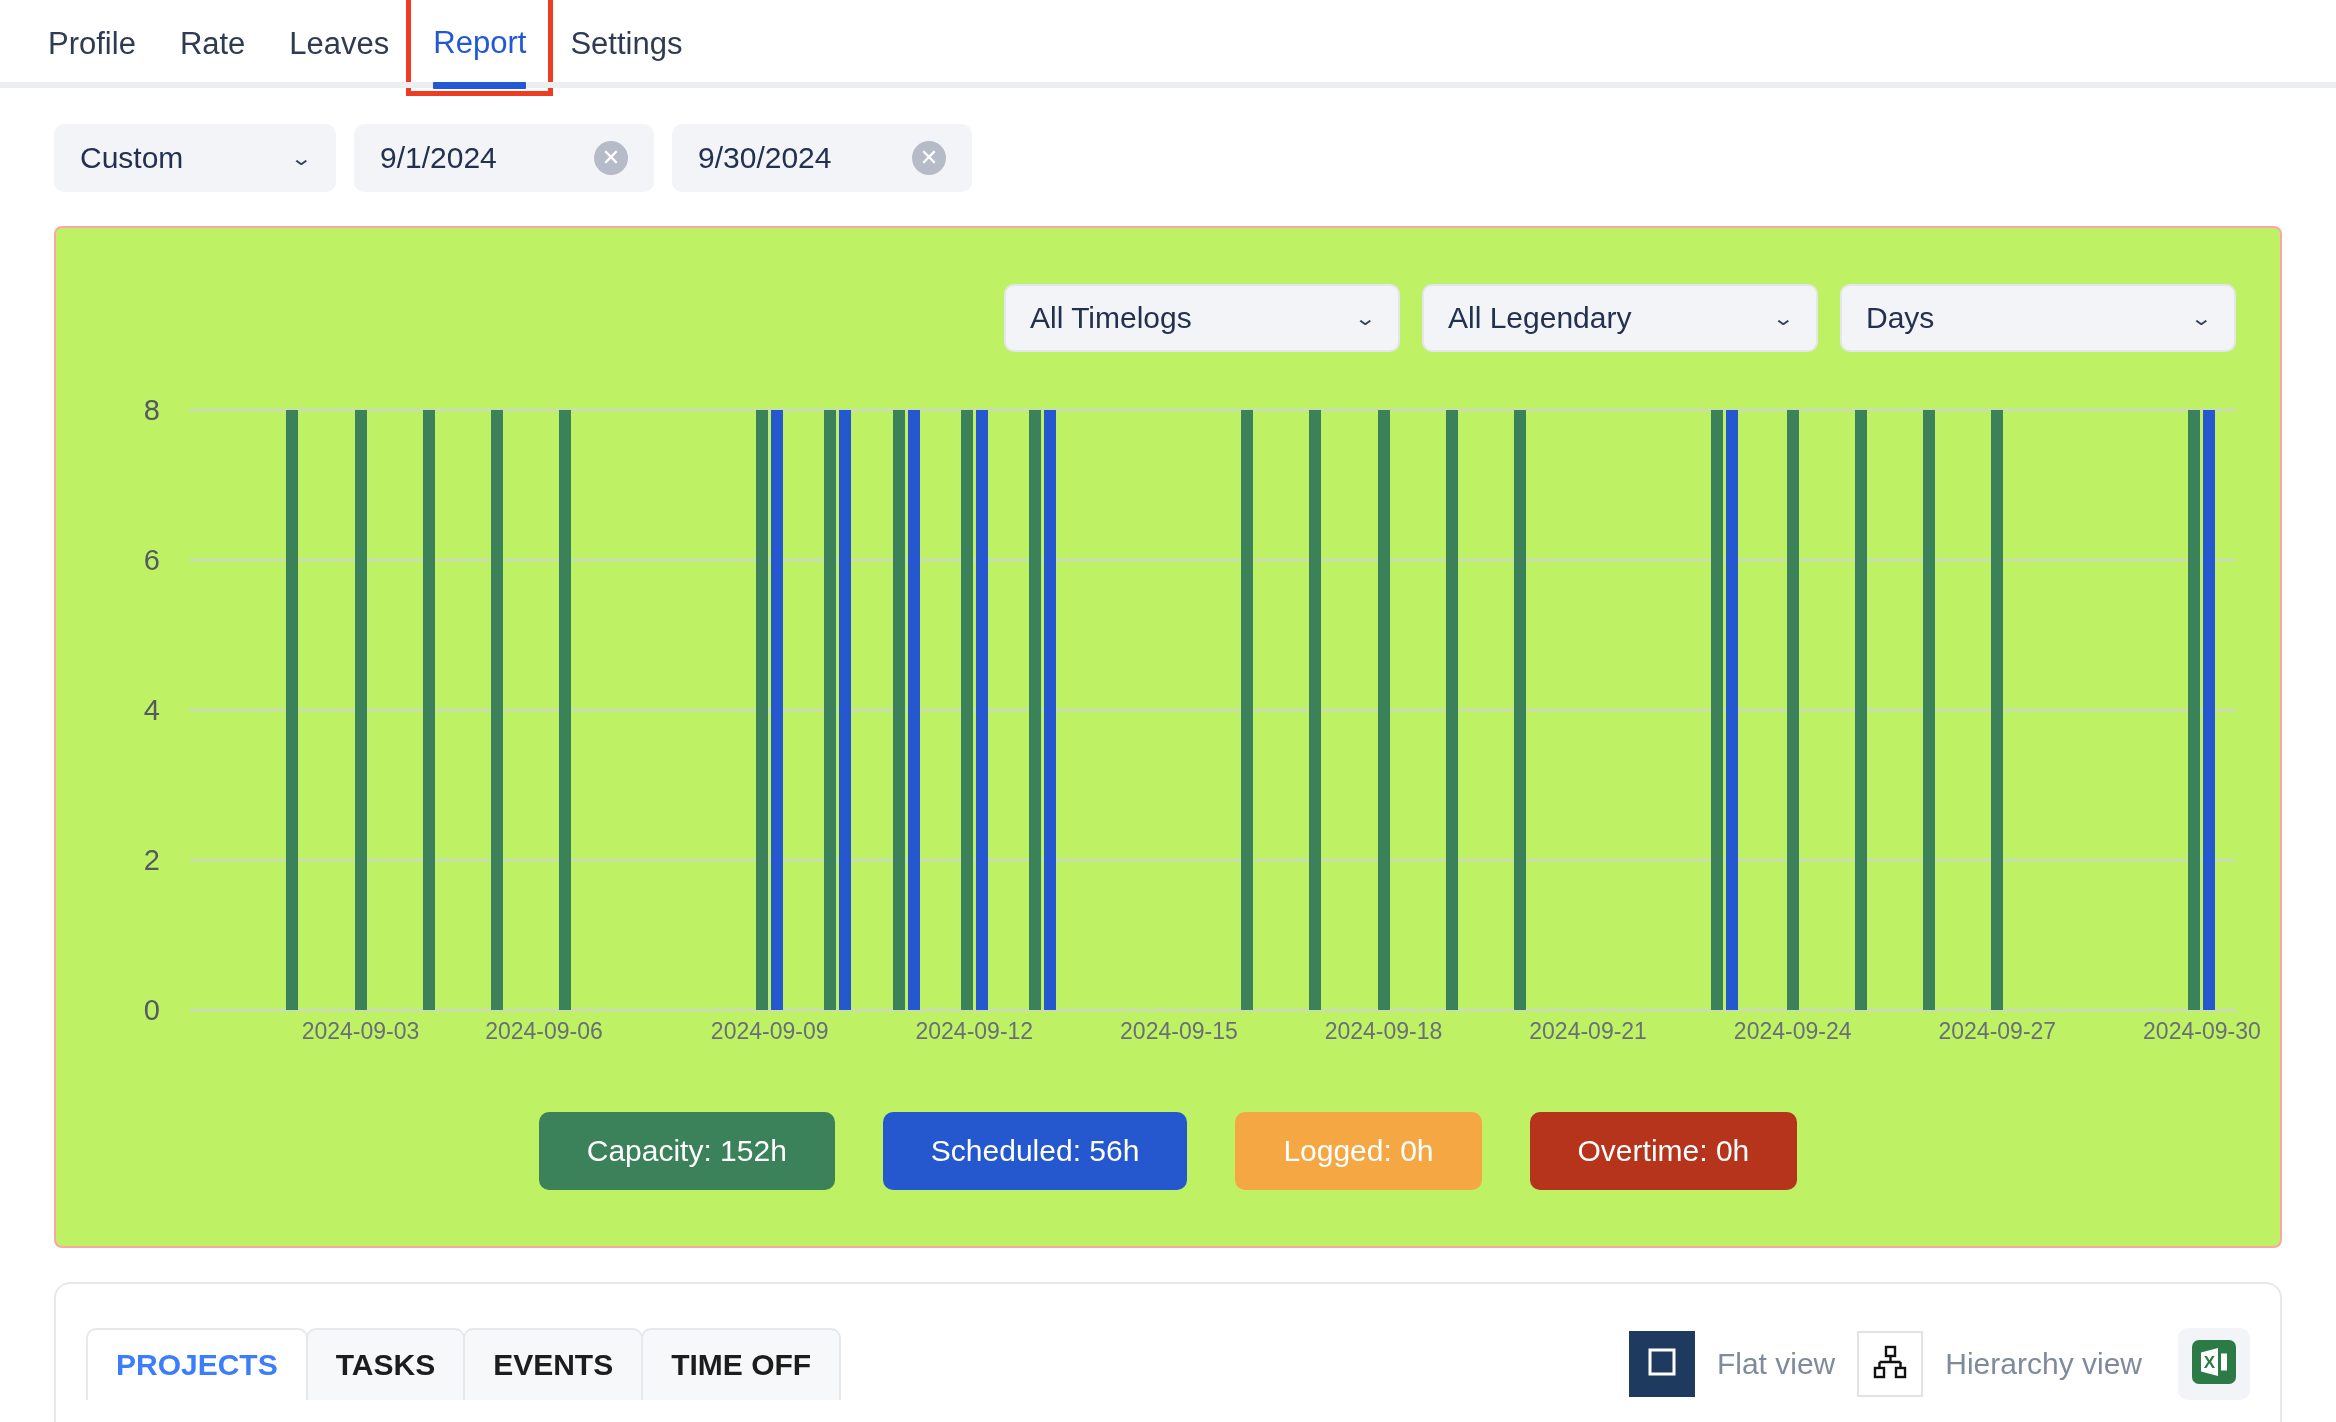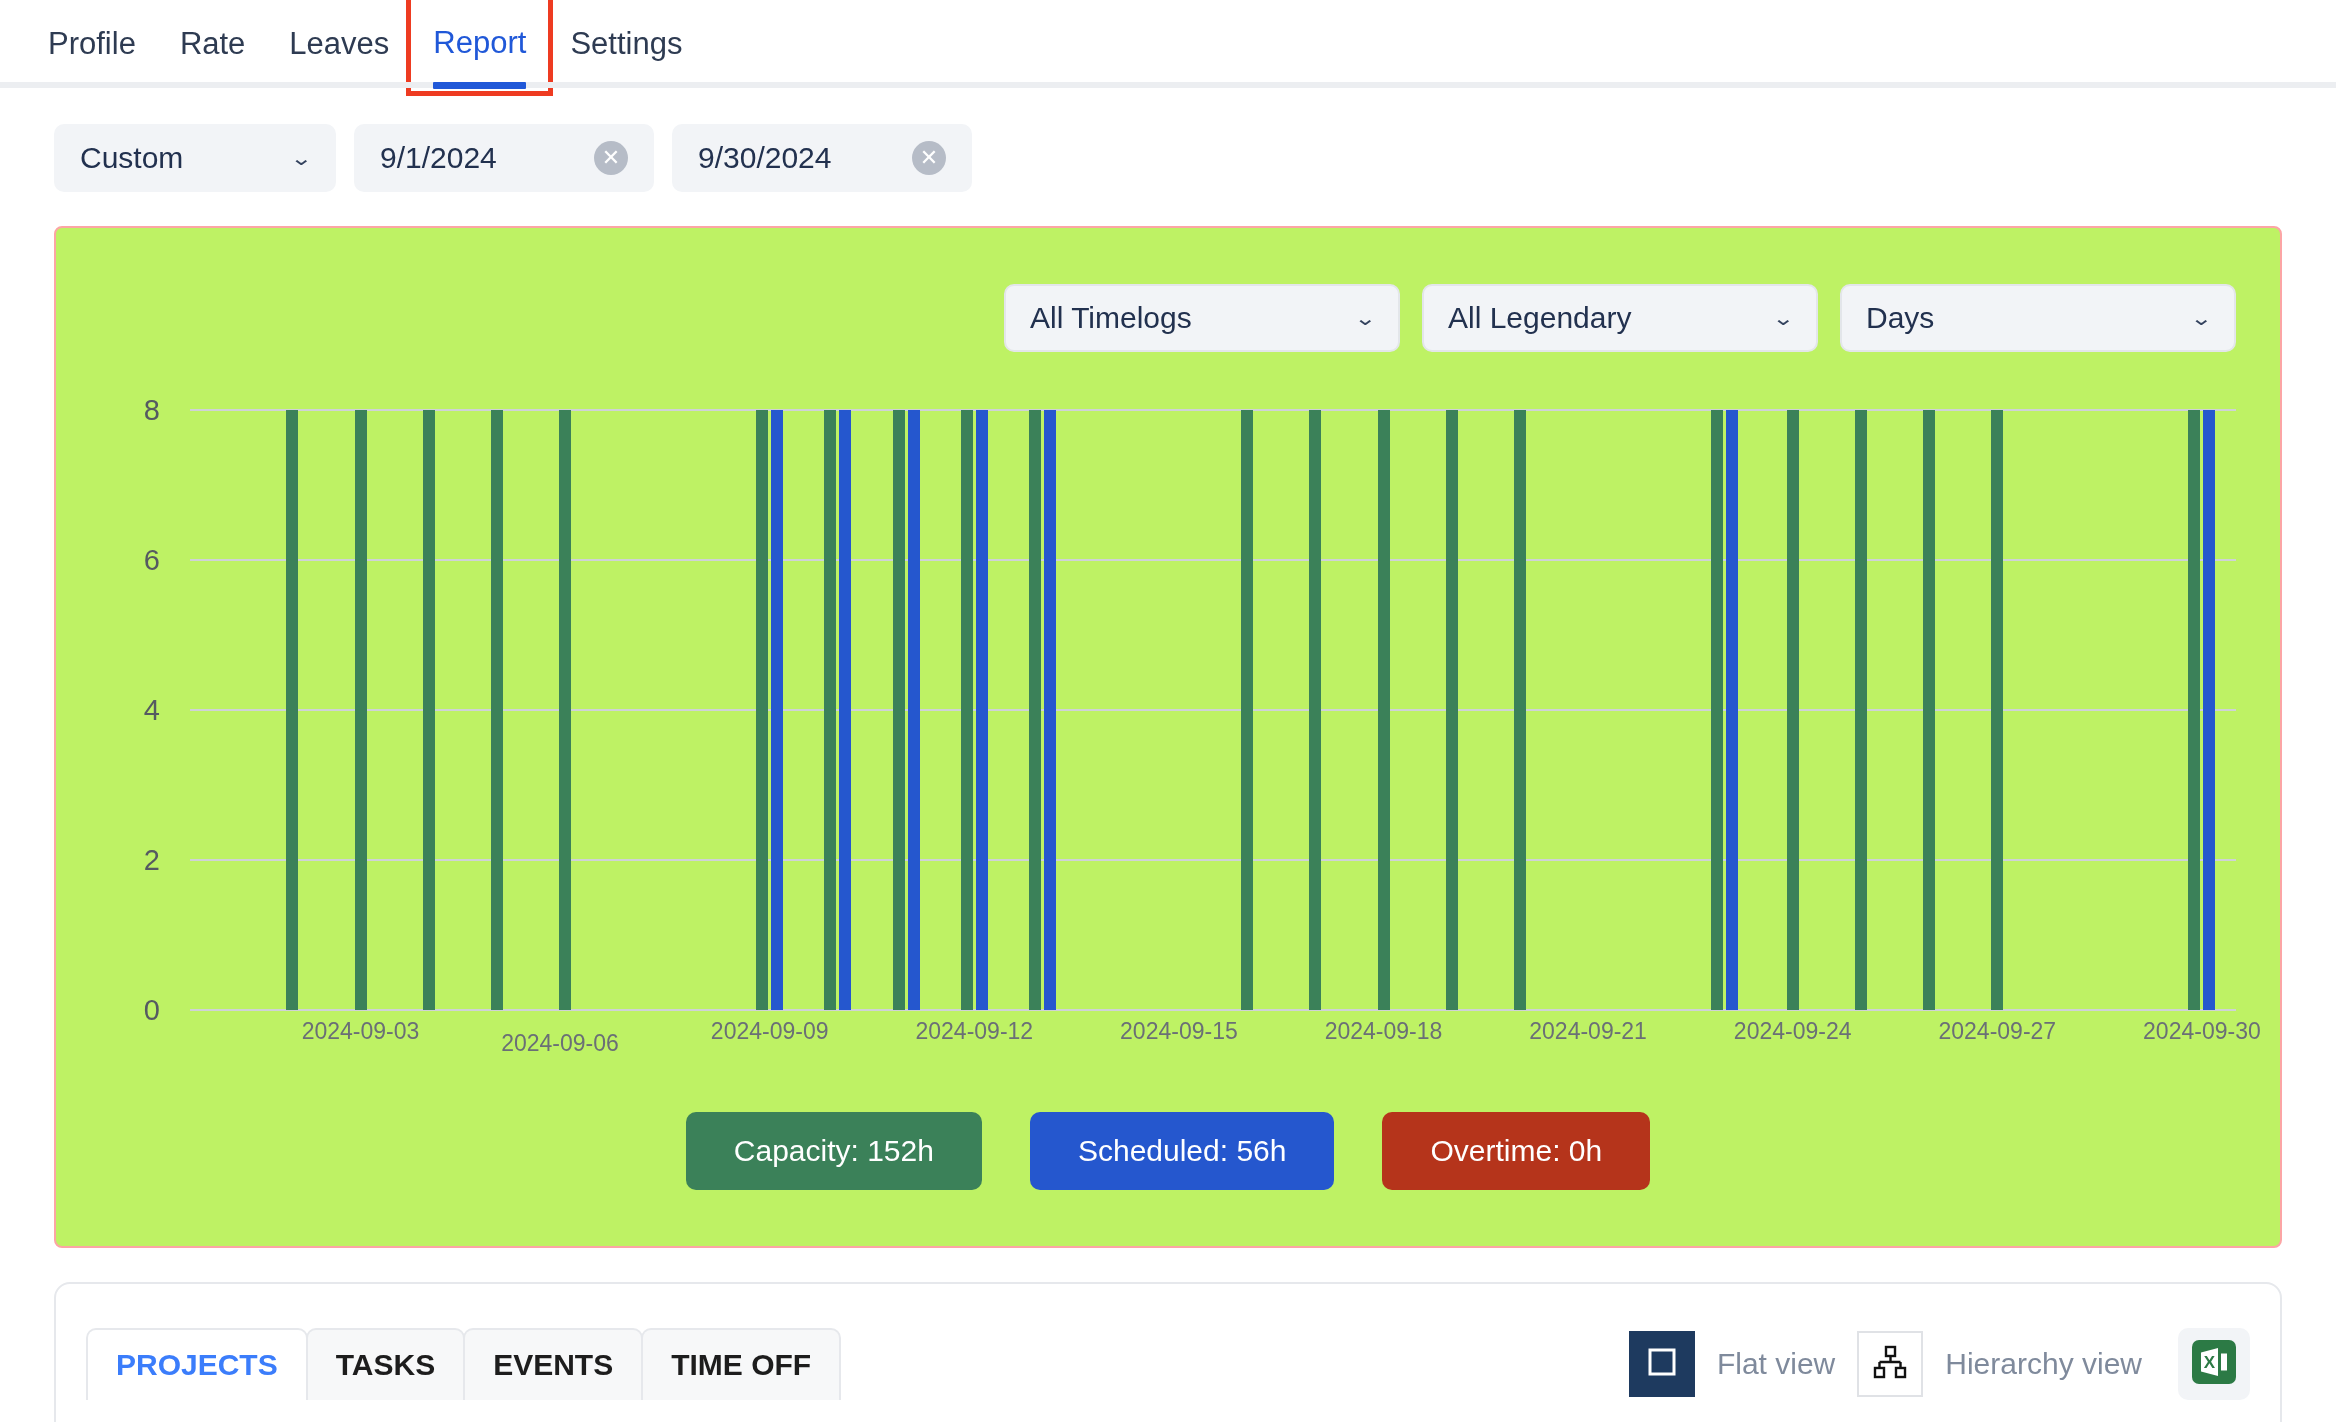--- a/index.html
+++ b/index.html
@@ -359,35 +359,36 @@
           <div class="bar cap" style="background: rgb(59, 129, 89); height: 600px; left: 1596.7px; width: 12px;"></div>
           <div class="bar cap" style="background: rgb(59, 129, 89); height: 600px; left: 1664.9px; width: 12px;"></div>
           <div class="bar cap" style="background: rgb(59, 129, 89); height: 600px; left: 1733.1px; width: 12px;"></div>
           <div class="bar cap" style="background: rgb(59, 129, 89); height: 600px; left: 1801.3px; width: 12px;"></div>
           <div class="bar cap" style="background: rgb(59, 129, 89); height: 600px; left: 1998.4px; width: 12px;"></div>
           <div class="bar sch" style="background: rgb(37, 87, 206); height: 600px; left: 2013.4px; width: 12px;"></div>
         </div>
     </div>
     <div class="xlabels" id="xlabels">
         <div class="xlab" style="left: 170.5px;">2024-09-03</div>
-        <div class="xlab" style="left: 370px; margin-top: 12px;">2024-09-06</div>
+        <div class="xlab" style="left: 354px;">2024-09-06</div>
         <div class="xlab" style="left: 579.7px;">2024-09-09</div>
         <div class="xlab" style="left: 784.3px;">2024-09-12</div>
         <div class="xlab" style="left: 988.9px;">2024-09-15</div>
         <div class="xlab" style="left: 1193.5px;">2024-09-18</div>
         <div class="xlab" style="left: 1398.1px;">2024-09-21</div>
         <div class="xlab" style="left: 1602.7px;">2024-09-24</div>
         <div class="xlab" style="left: 1807.3px;">2024-09-27</div>
         <div class="xlab" style="left: 2011.9px;">2024-09-30</div>
       </div>
   </div>
 
   <div class="legend" id="legend">
       <div class="legend-item" style="background: rgb(59, 129, 89);">Capacity: 152h</div>
       <div class="legend-item" style="background: rgb(37, 87, 206);">Scheduled: 56h</div>
+      <div class="legend-item" style="background: rgb(245, 167, 67);">Logged: 0h</div>
       <div class="legend-item" style="background: rgb(181, 52, 27);">Overtime: 0h</div>
     </div>
 </div>
 
 <div class="bottom-card">
   <div class="btabs">
     <div class="btab active">
         <span>PROJECTS</span>
       </div>
     <div class="btab">

